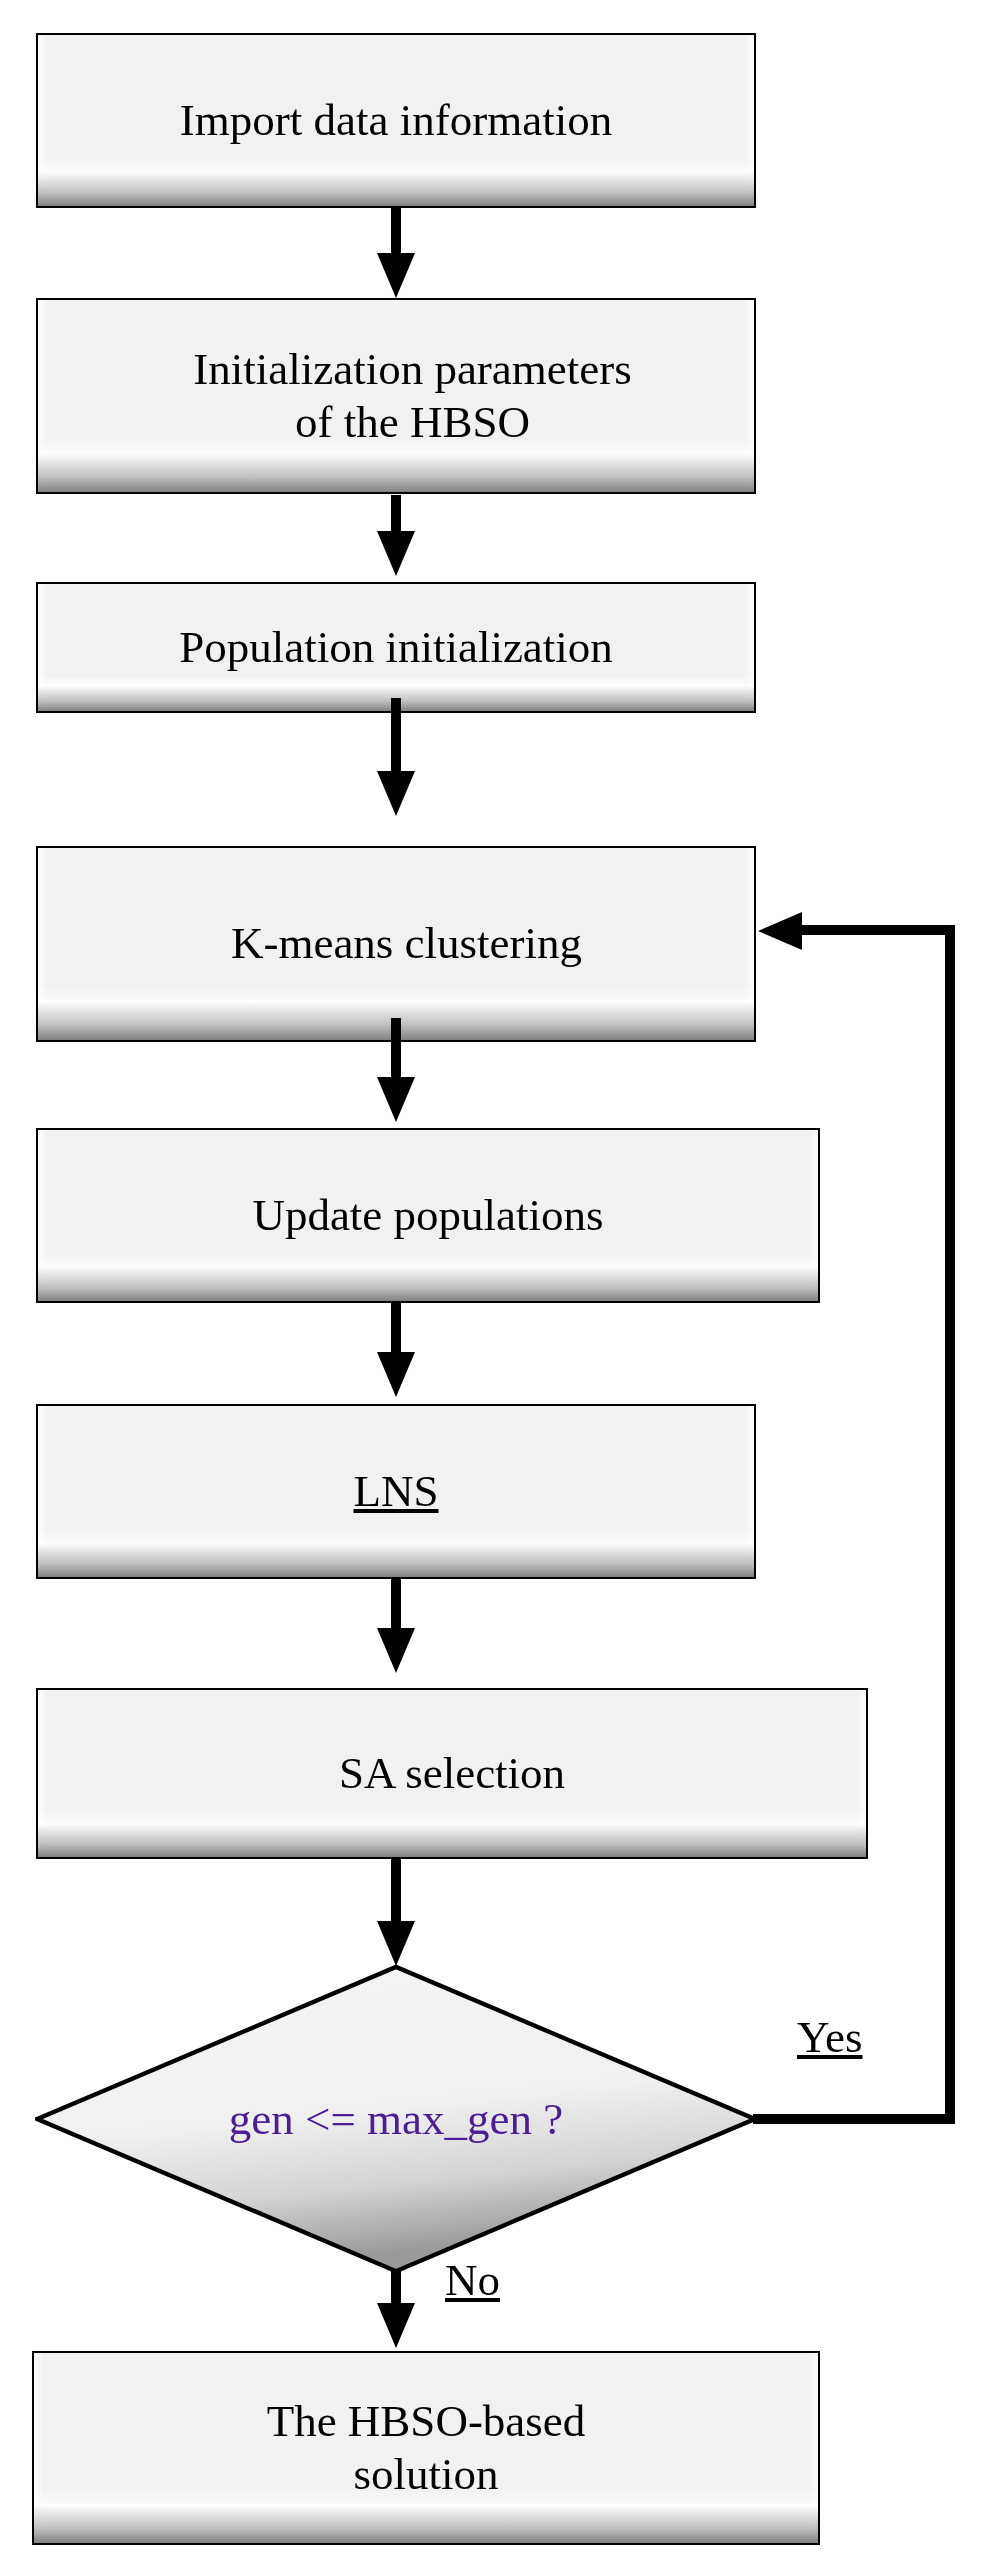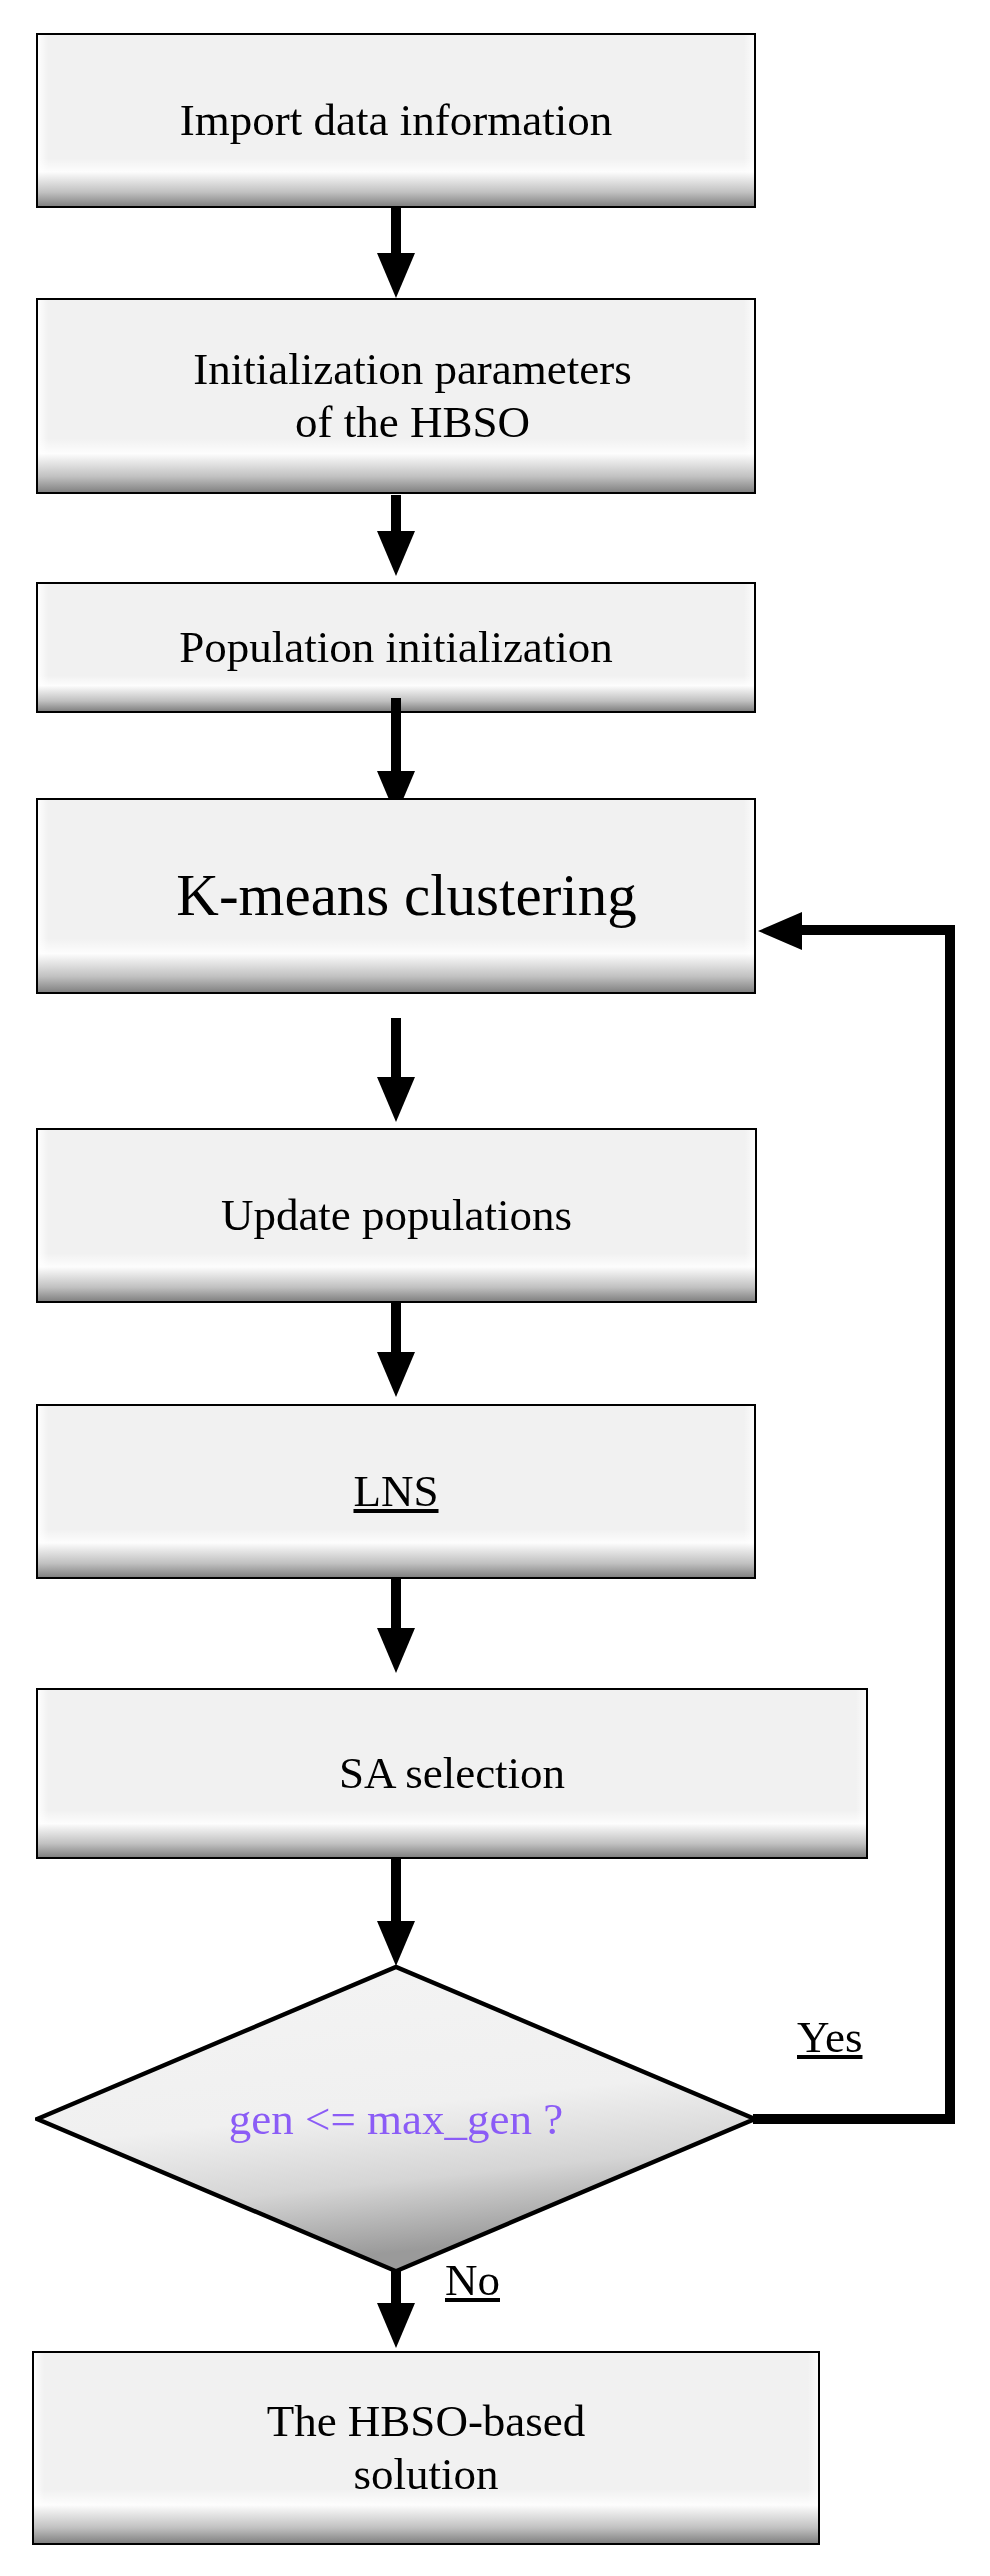--- a/index.html
+++ b/index.html
@@ -68,21 +68,21 @@
     align-items: center;
     justify-content: center;
   }
   .diamond .dshape {
     position: absolute;
     inset: 0;
   }
   .diamond .dlabel {
     position: relative;
     z-index: 4;
-    color: #8b5cf6;
+    color: #4c1d95;
     text-align: center;
     white-space: nowrap;
   }
 
   
   .vline {
     position: absolute;
     background: #000000;
   }
   .hline {
@@ -129,27 +129,27 @@
   </div>
   <div class="vline" style="left:391px; top:495px; width:9.5px; height:44px;"></div>
   <div class="arrowdown" style="left:377px; top:531px;"></div>
 
   <div class="node" style="left:36px; top:582px; width:720px; height:131px; font-size:45px;">
     <span class="label">Population initialization</span>
   </div>
   <div class="vline" style="left:391px; top:698px; width:9.5px; height:84px;"></div>
   <div class="arrowdown" style="left:377px; top:771px;"></div>
 
-  <div class="node" style="left:36px; top:798px; width:720px; height:196px; font-size:59px;padding-left:21px;">
+  <div class="node" style="left:36px; top:846px; width:720px; height:196px; font-size:45px;padding-left:21px;">
     <span class="label">K-means clustering</span>
   </div>
   <div class="vline" style="left:391px; top:1018px; width:9.5px; height:73px;"></div>
   <div class="arrowdown" style="left:377px; top:1077px;"></div>
 
-  <div class="node" style="left:36px; top:1128px; width:721px; height:175px; font-size:45px;">
+  <div class="node" style="left:36px; top:1128px; width:784px; height:175px; font-size:45px;">
     <span class="label">Update populations</span>
   </div>
   <div class="vline" style="left:391px; top:1302px; width:9.5px; height:65px;"></div>
   <div class="arrowdown" style="left:377px; top:1352px;"></div>
 
   <div class="node" style="left:36px; top:1404px; width:720px; height:175px; font-size:45px;text-decoration:underline;">
     <span class="label">LNS</span>
   </div>
   <div class="vline" style="left:391px; top:1579px; width:9.5px; height:65px;"></div>
   <div class="arrowdown" style="left:377px; top:1628px;"></div>

